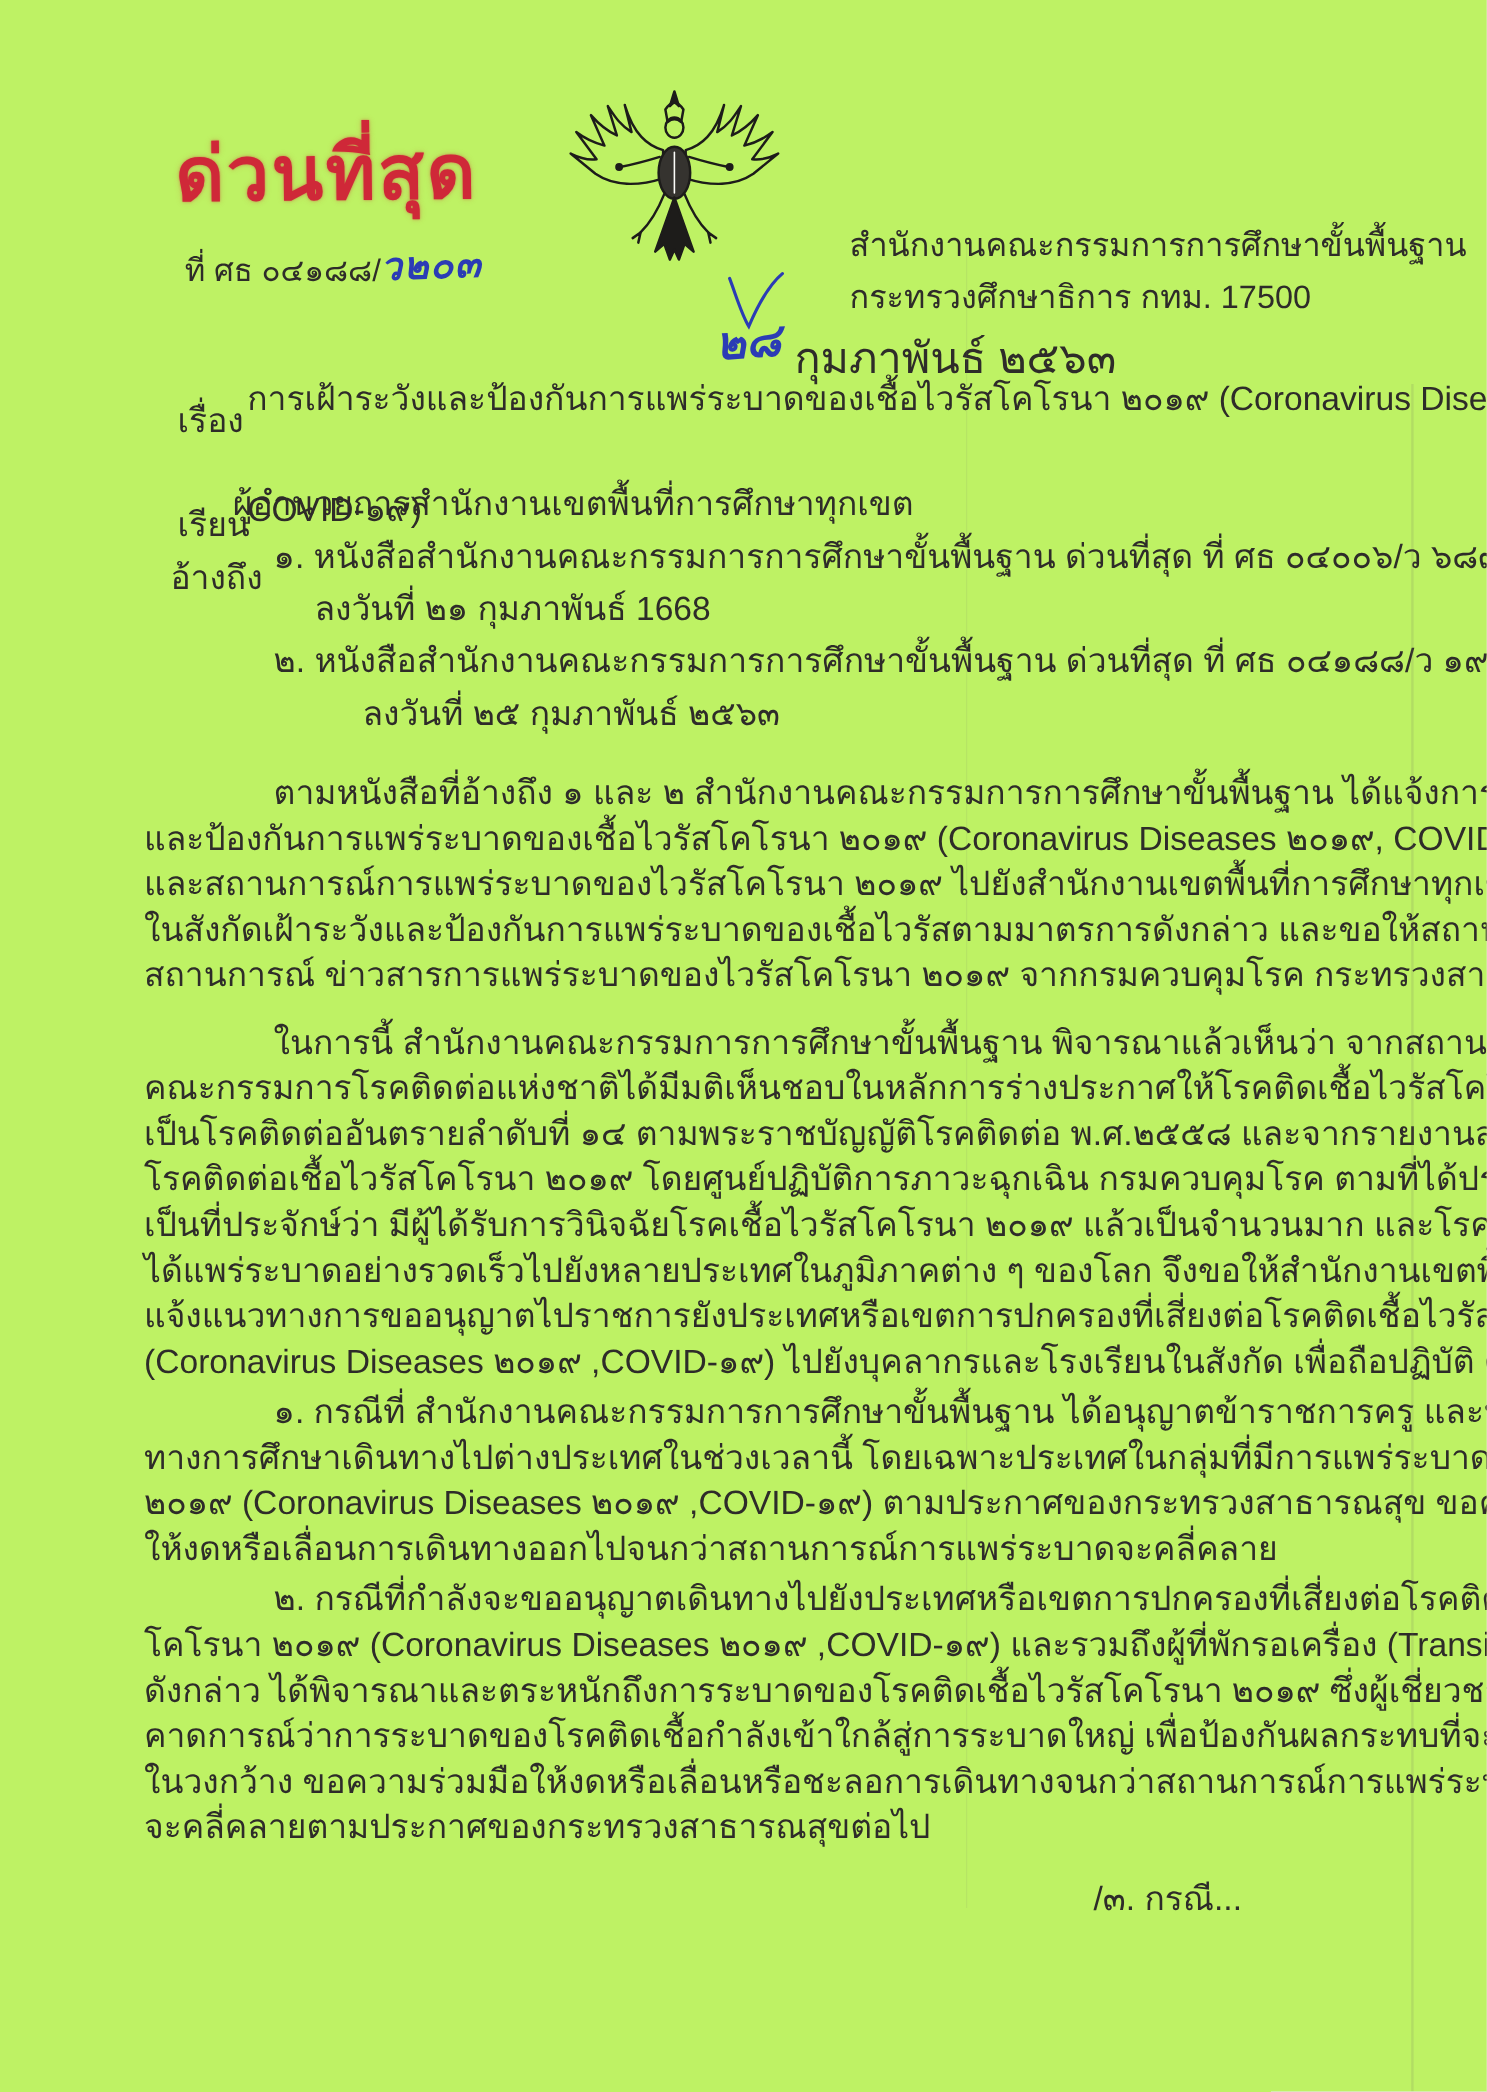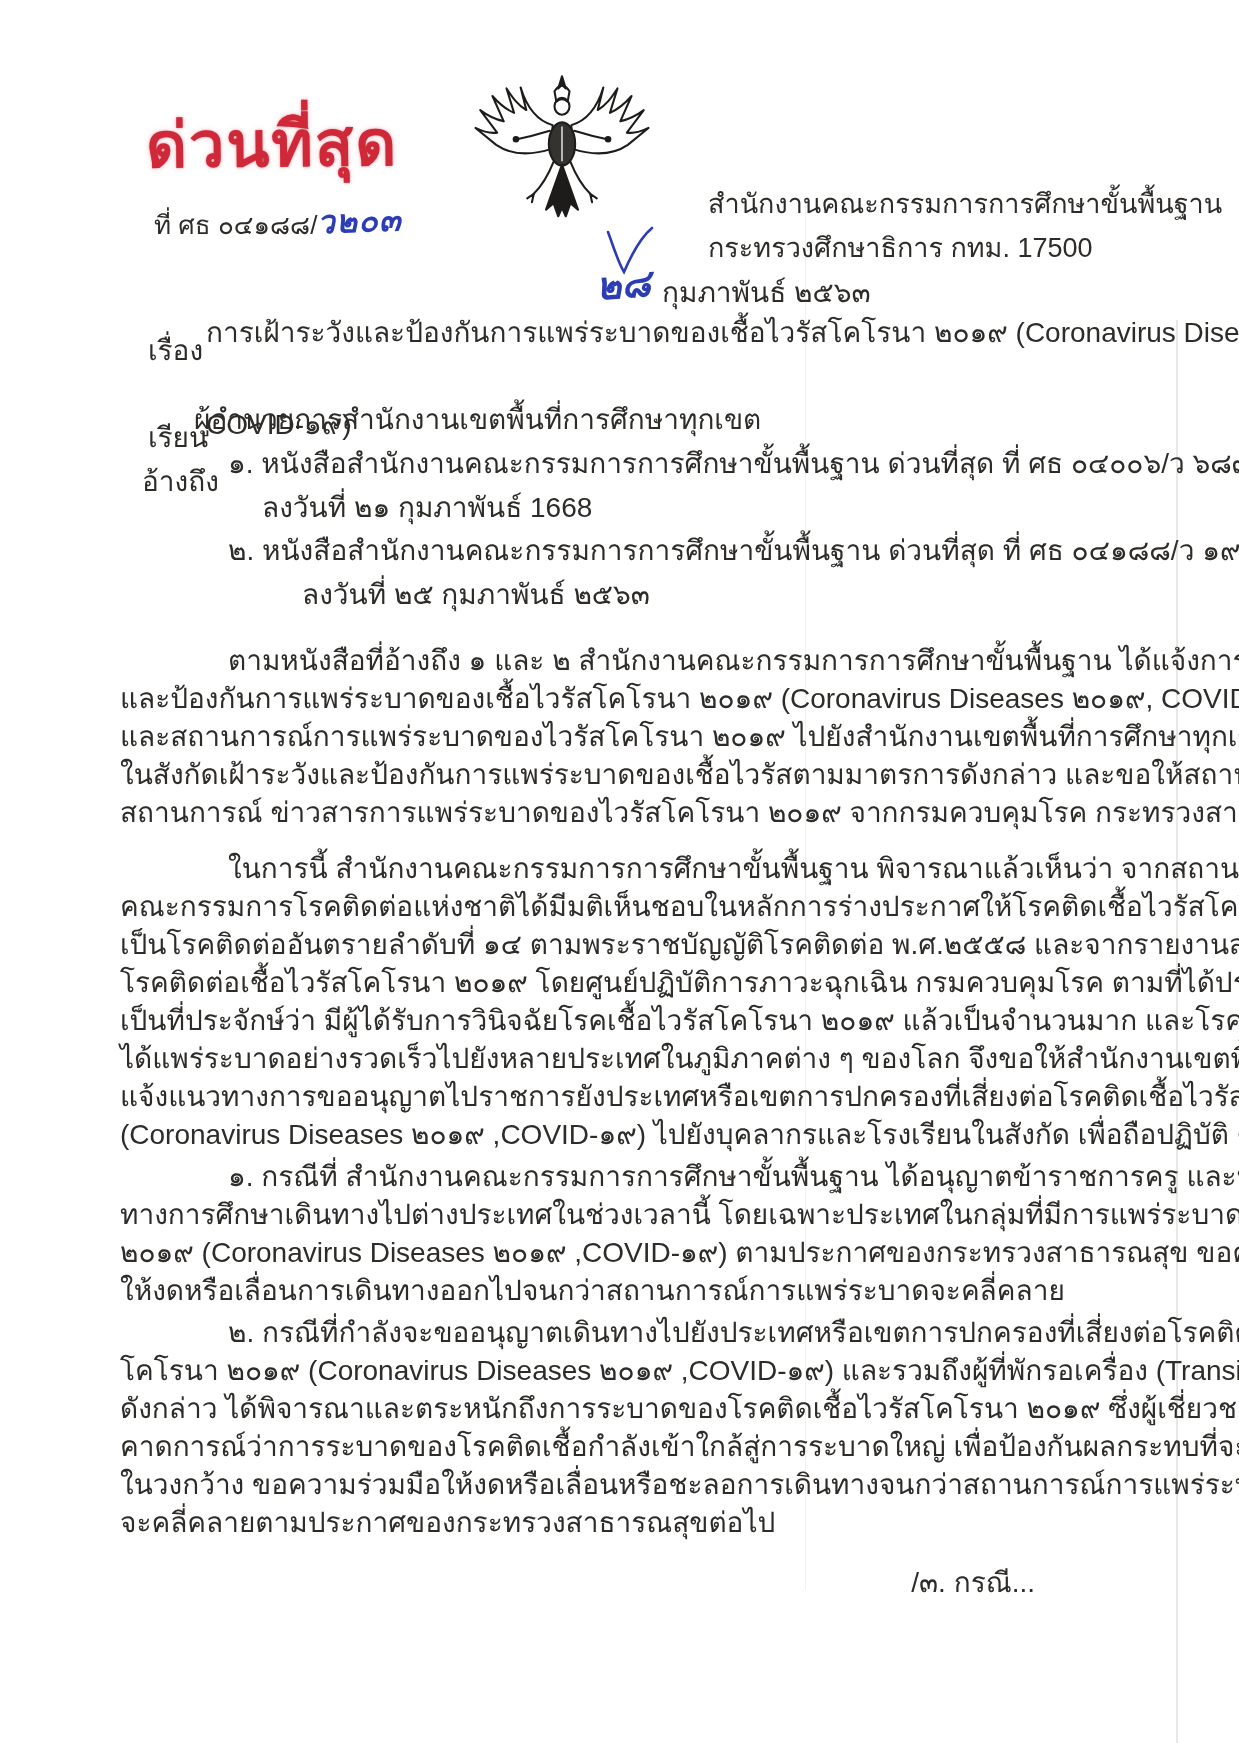--- a/index.html
+++ b/index.html
@@ -4,21 +4,21 @@
 <style>
   * { margin: 0; padding: 0; box-sizing: border-box; }
   html, body { background: #e8e8e6; }
   body { font-family: "Liberation Sans", "DejaVu Sans", sans-serif; }
 
   .page {
     position: relative;
     width: 1239px;
     height: 1743px;
     margin: 0 auto;
-    background: #ffffff;
+    background: #bef264;
     color: #2e2c29;
     overflow: hidden;
   }
 
   
   .stamp-urgent {
     position: absolute;
     left: 146px; top: 94px;
     font-size: 63px;
     font-weight: 700;
@@ -69,21 +69,21 @@
     left: 596px; top: 254px;
     font-size: 38px;
     font-style: italic;
     font-weight: 700;
     color: #2b3cb5;
     transform: rotate(-4deg);
   }
   .date-month {
     position: absolute;
     left: 662px; top: 270px;
-    font-size: 28px;
+    font-size: 36px;
     white-space: nowrap;
   }
 
   
   .label { position: absolute; font-size: 28px; white-space: nowrap; margin-top: 18px; }
   .value { position: absolute; font-size: 28px; white-space: nowrap; }
 
   
   .body-block {
     position: absolute;

